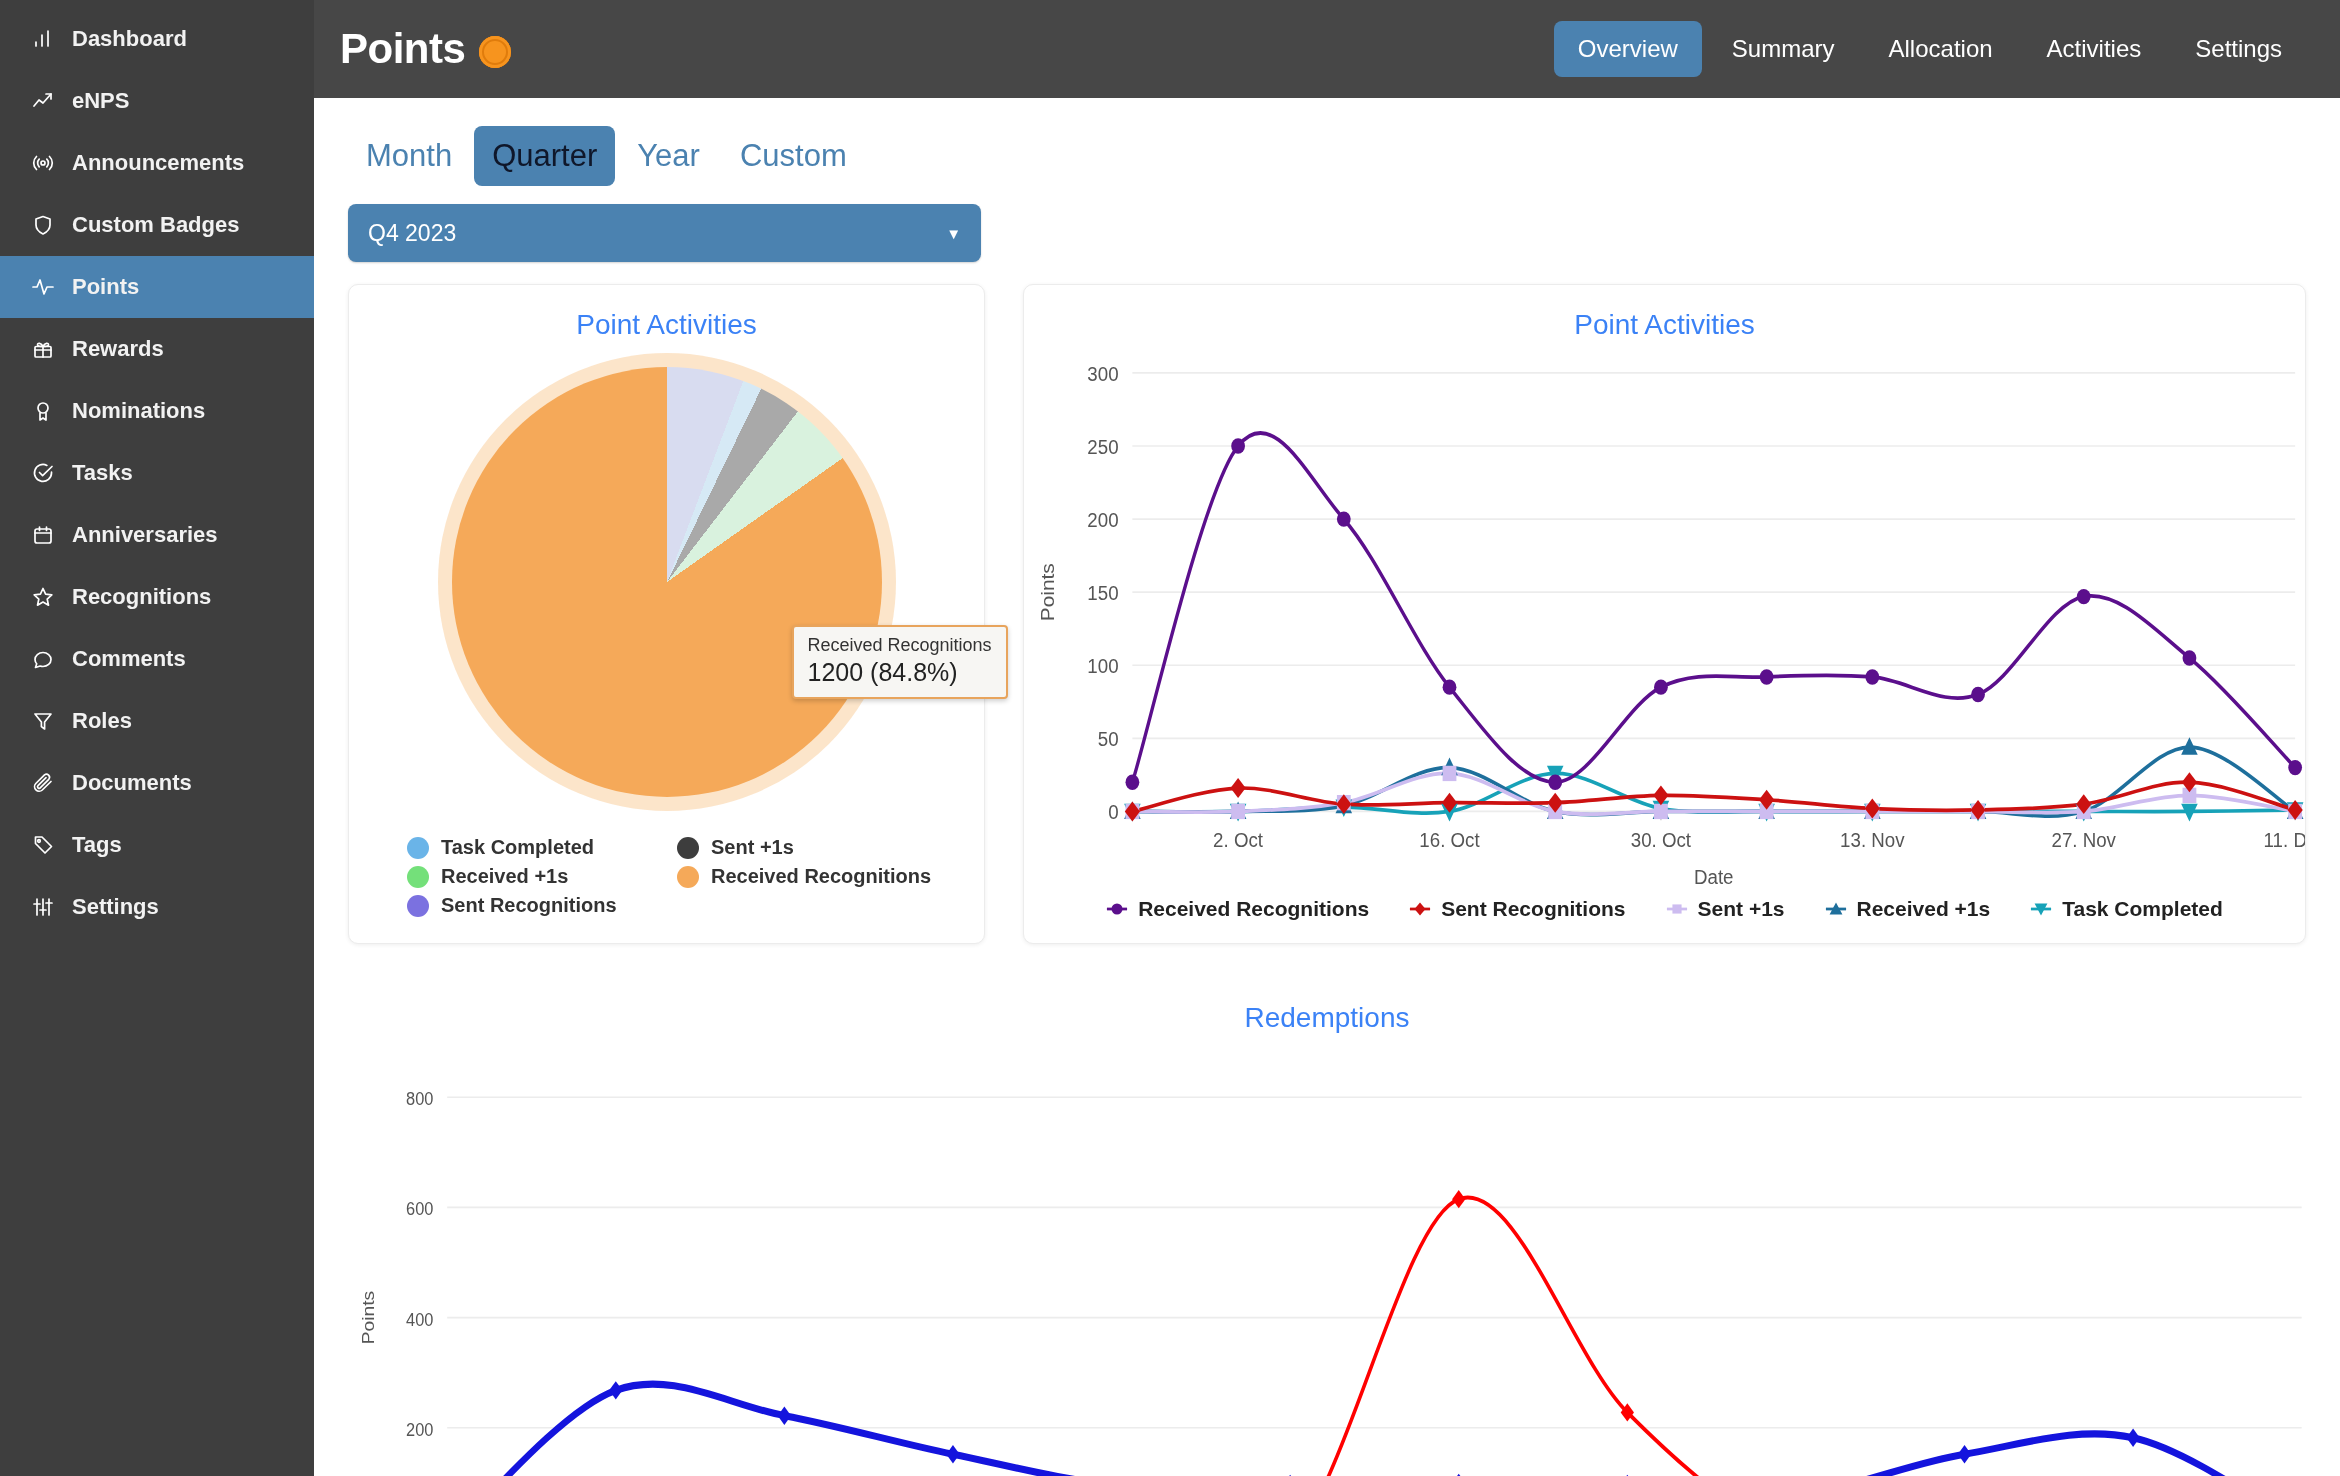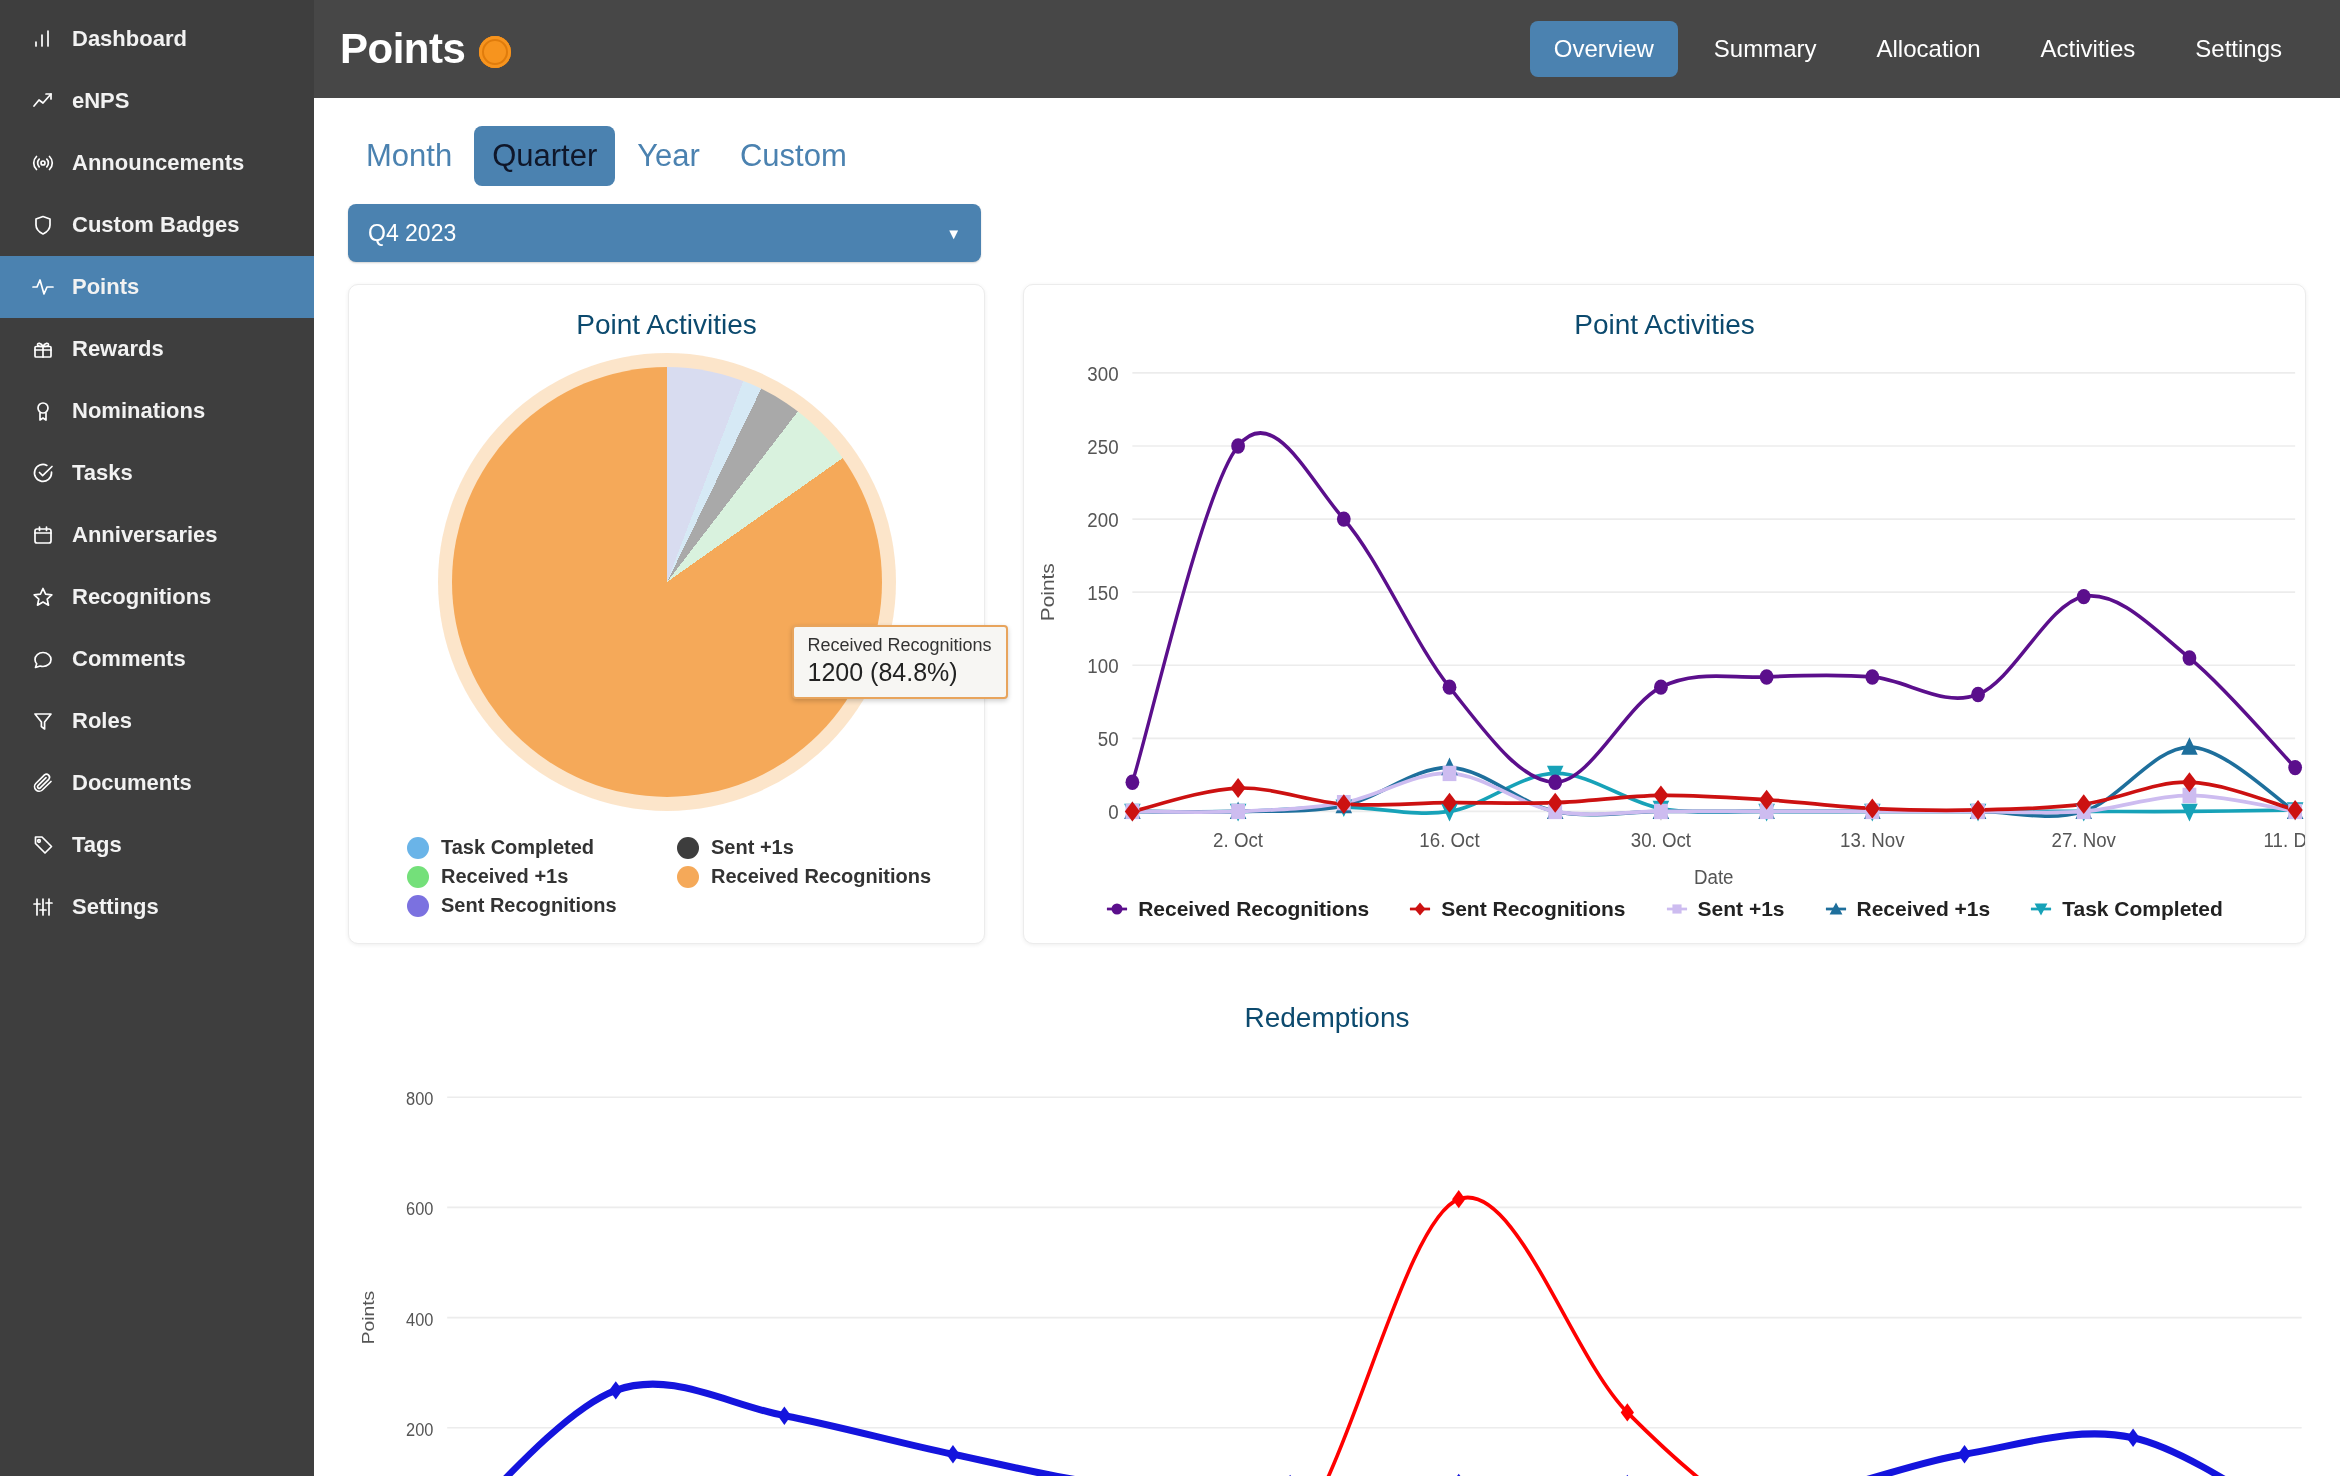--- a/index.html
+++ b/index.html
@@ -46,21 +46,21 @@
   .page-title {
     font-size: 42px; font-weight:700; color:#fff; letter-spacing:-0.5px;
     display:flex; align-items:center; gap:14px;
   }
   .logo-dot {
     width:32px; height:32px; border-radius:50%;
     background:#f7941e;
     box-shadow: inset 0 0 0 3px #f7941e, inset 0 0 0 5px #e07c0c;
     display:inline-block; margin-top:6px;
   }
-  .topnav { margin-left:auto; display:flex; align-items:center; gap:12px; }
+  .topnav { margin-left:auto; display:flex; align-items:center; gap:6px; }
   .topnav a {
     font-size: 24px; color:#fff; text-decoration:none;
     padding: 14px 24px; border-radius:8px; white-space:nowrap;
   }
   .topnav a.active { background:#4b82b0; }
 
   .content { flex:1; overflow:hidden; padding: 0 0 0 0; background:#fff; }
 
   .filterbar { padding: 28px 34px 0 34px; }
   .seg { display:flex; align-items:center; gap:4px; }
@@ -82,21 +82,21 @@
 
   
   .cards { display:flex; gap:38px; padding: 22px 34px 0 34px; align-items:flex-start; }
   .card {
     background:#fff; border:1px solid #ececec; border-radius:10px;
     box-shadow: 0 1px 4px rgba(0,0,0,.07);
   }
   .card-pie { width: 637px; height: 660px; position:relative; }
   .card-line { flex:1; height: 660px; position:relative; }
   .chart-title {
-    text-align:center; font-size:28px; color:#0c4a6e; padding-top:24px; font-weight:400;
+    text-align:center; font-size:28px; color:#3b82f6; padding-top:24px; font-weight:400;
   }
 
   
   .pie-wrap { position:relative; width:430px; height:430px; margin: 26px auto 0 auto; }
   .pie-halo {
     position:absolute; inset:-14px; border-radius:50%;
     background: #fbdcb8; opacity:.75;
   }
   .pie {
     position:absolute; inset:0; border-radius:50%;

